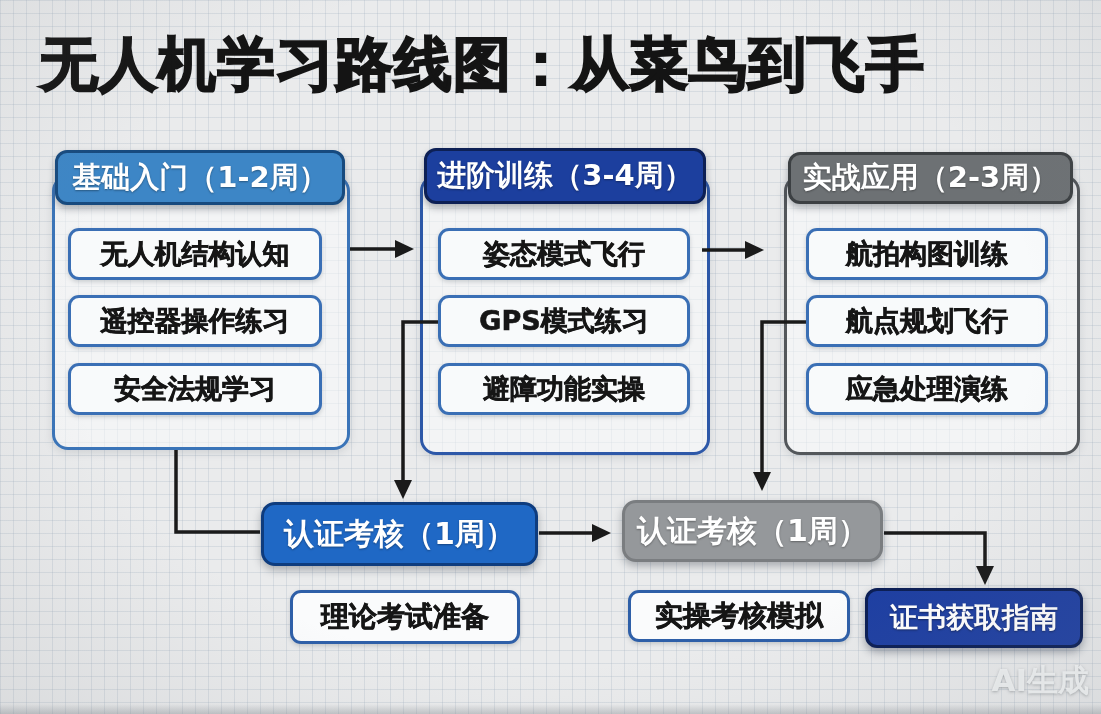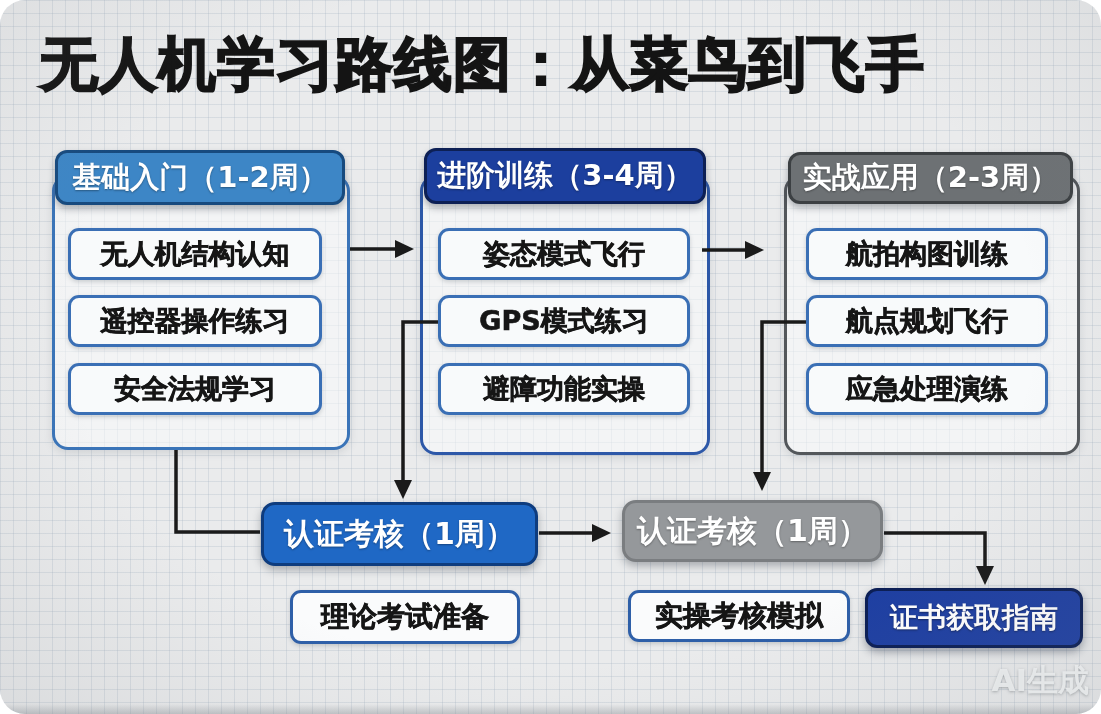--- a/index.html
+++ b/index.html
@@ -10,21 +10,20 @@
   }
   .stage {
     position: relative;
     width: 1101px; height: 714px;
     background-color: #eaebec;
     background-image:
       linear-gradient(rgba(160,175,190,0.26) 1px, transparent 1px),
       linear-gradient(90deg, rgba(160,175,190,0.26) 1px, transparent 1px);
     background-size: 13px 13px;
     overflow: hidden;
-    border-radius: 25px;
   }
   .vignette {
     position: absolute; inset: 0; pointer-events: none; z-index: 50;
     background:
       linear-gradient(to top, rgba(130,136,142,0.40), rgba(130,136,142,0.0) 10px),
       radial-gradient(ellipse at 50% 45%, rgba(255,255,255,0.0) 62%, rgba(125,130,136,0.14) 100%);
   }
   .title {
     position: absolute; left: 40px; top: 26px; width: 1020px;
     font-size: 58px; font-weight: 900; color: #141414;

